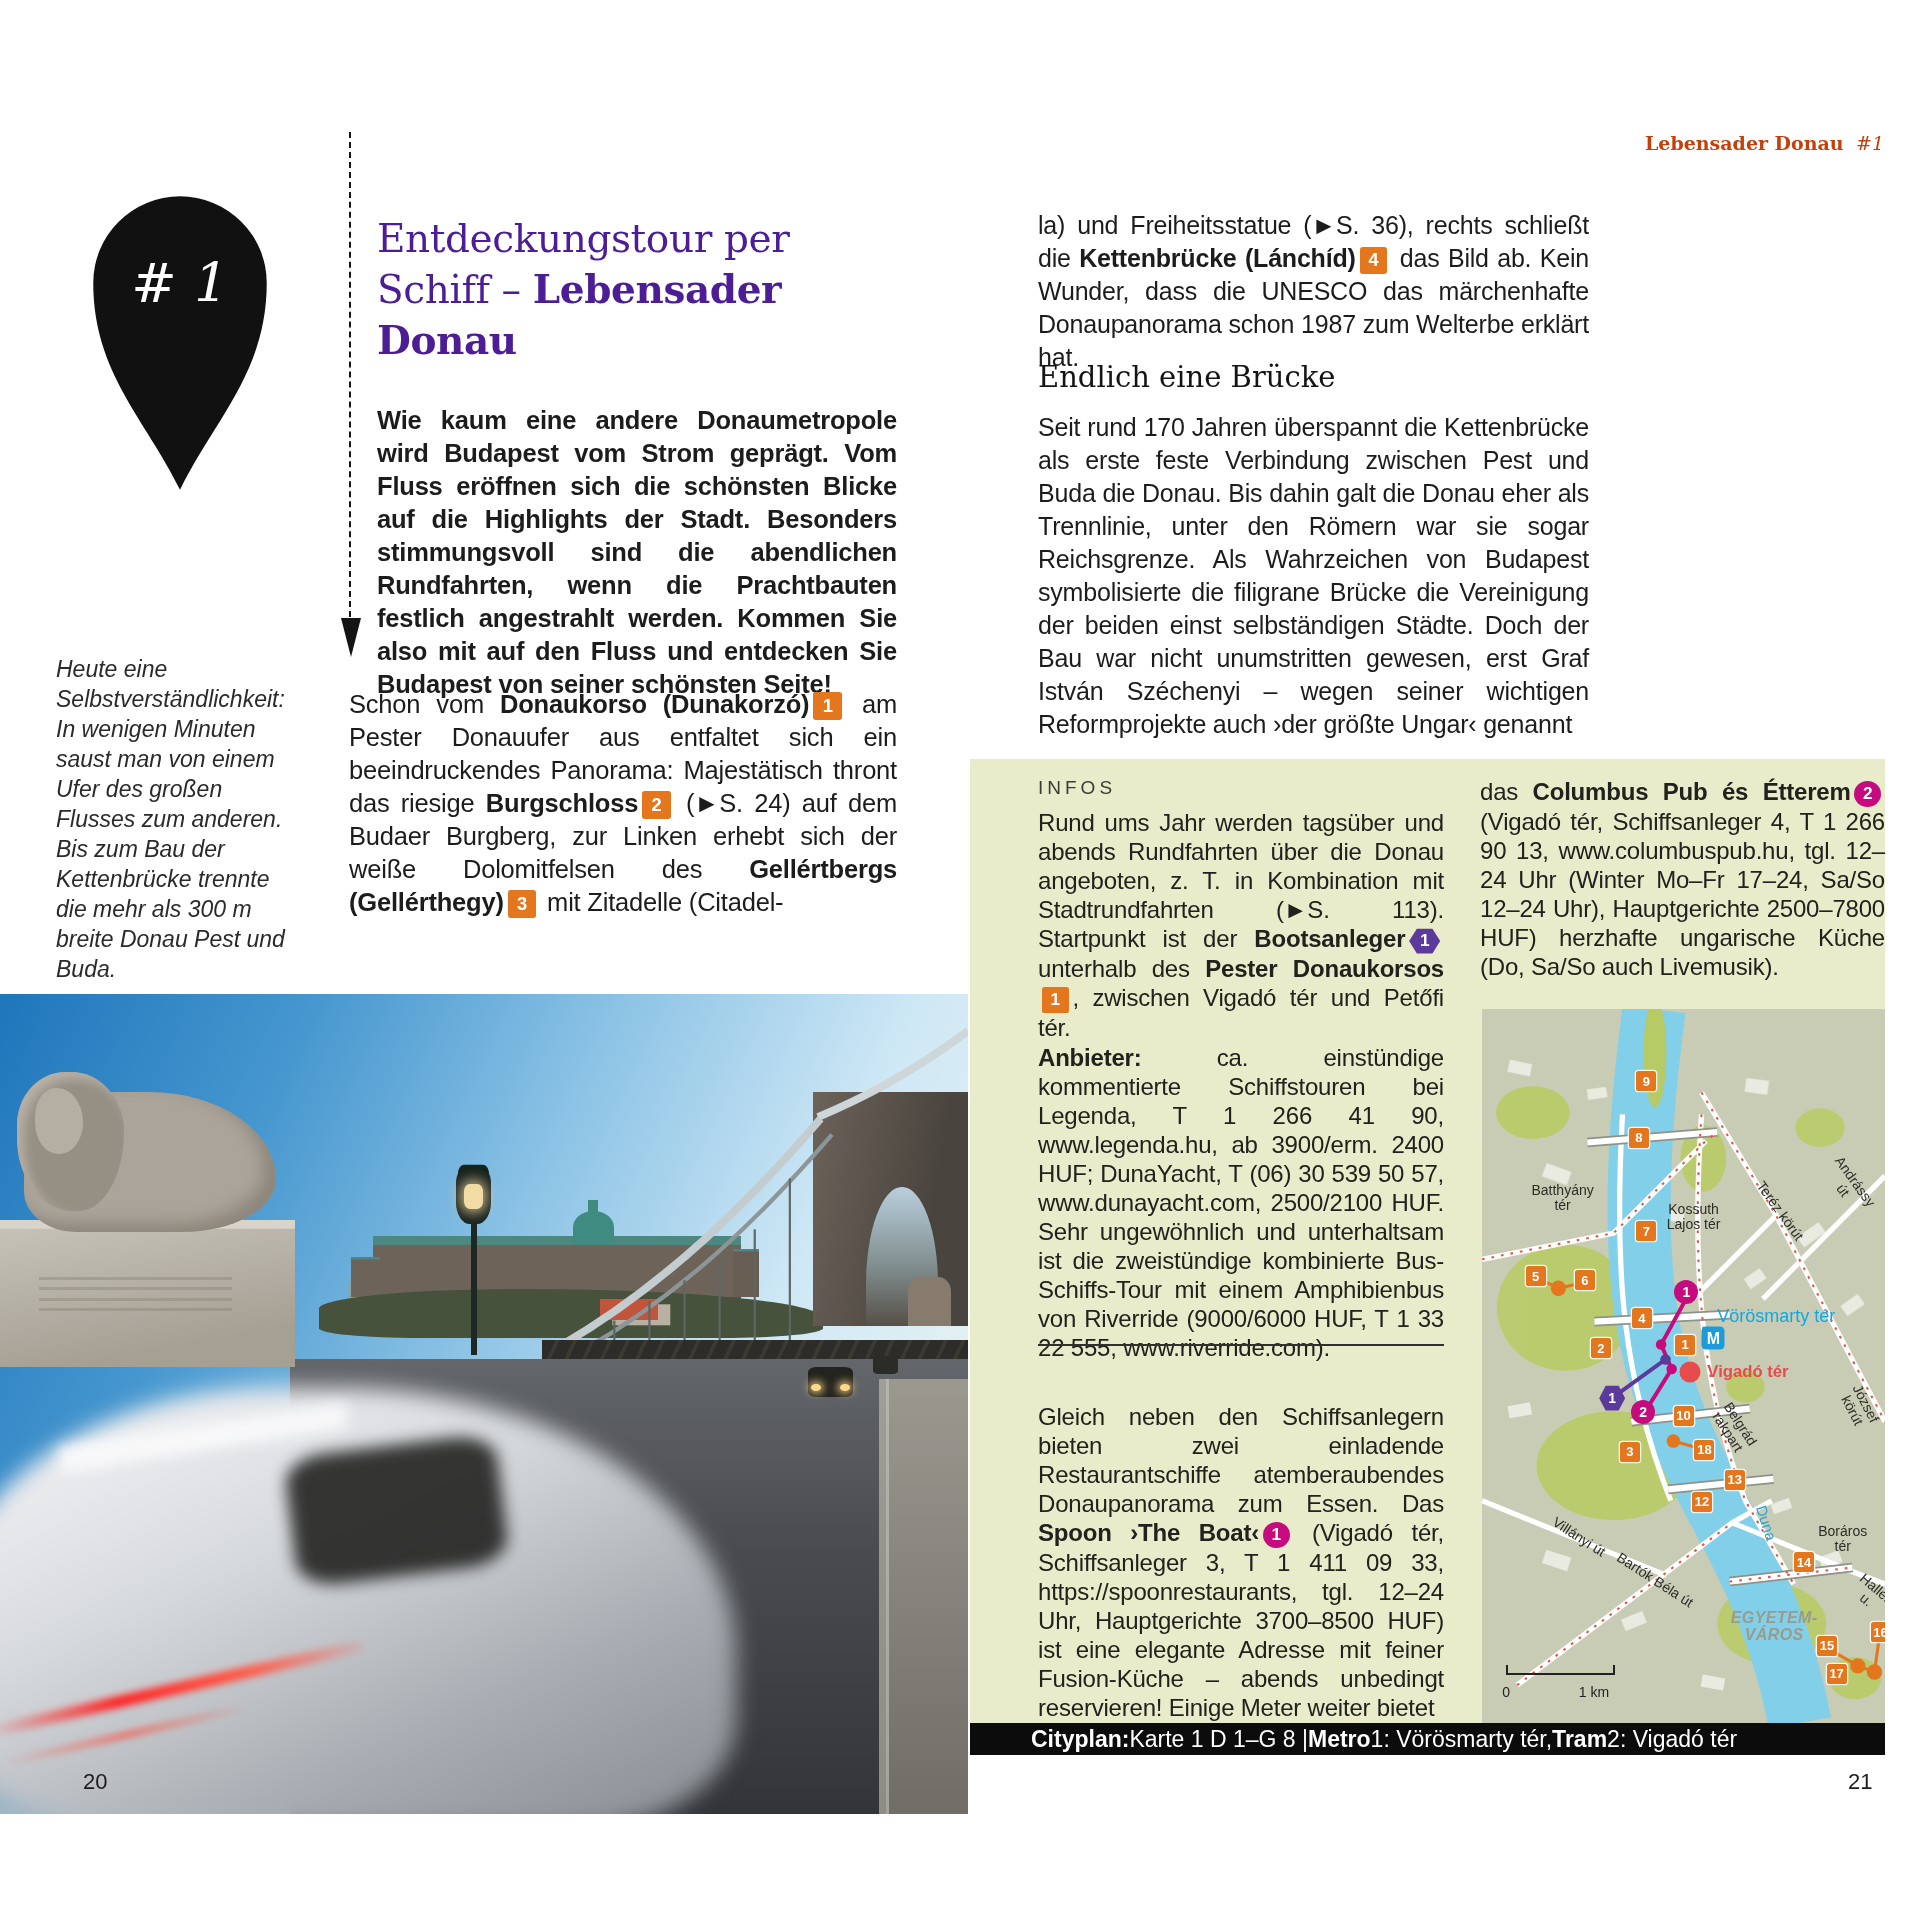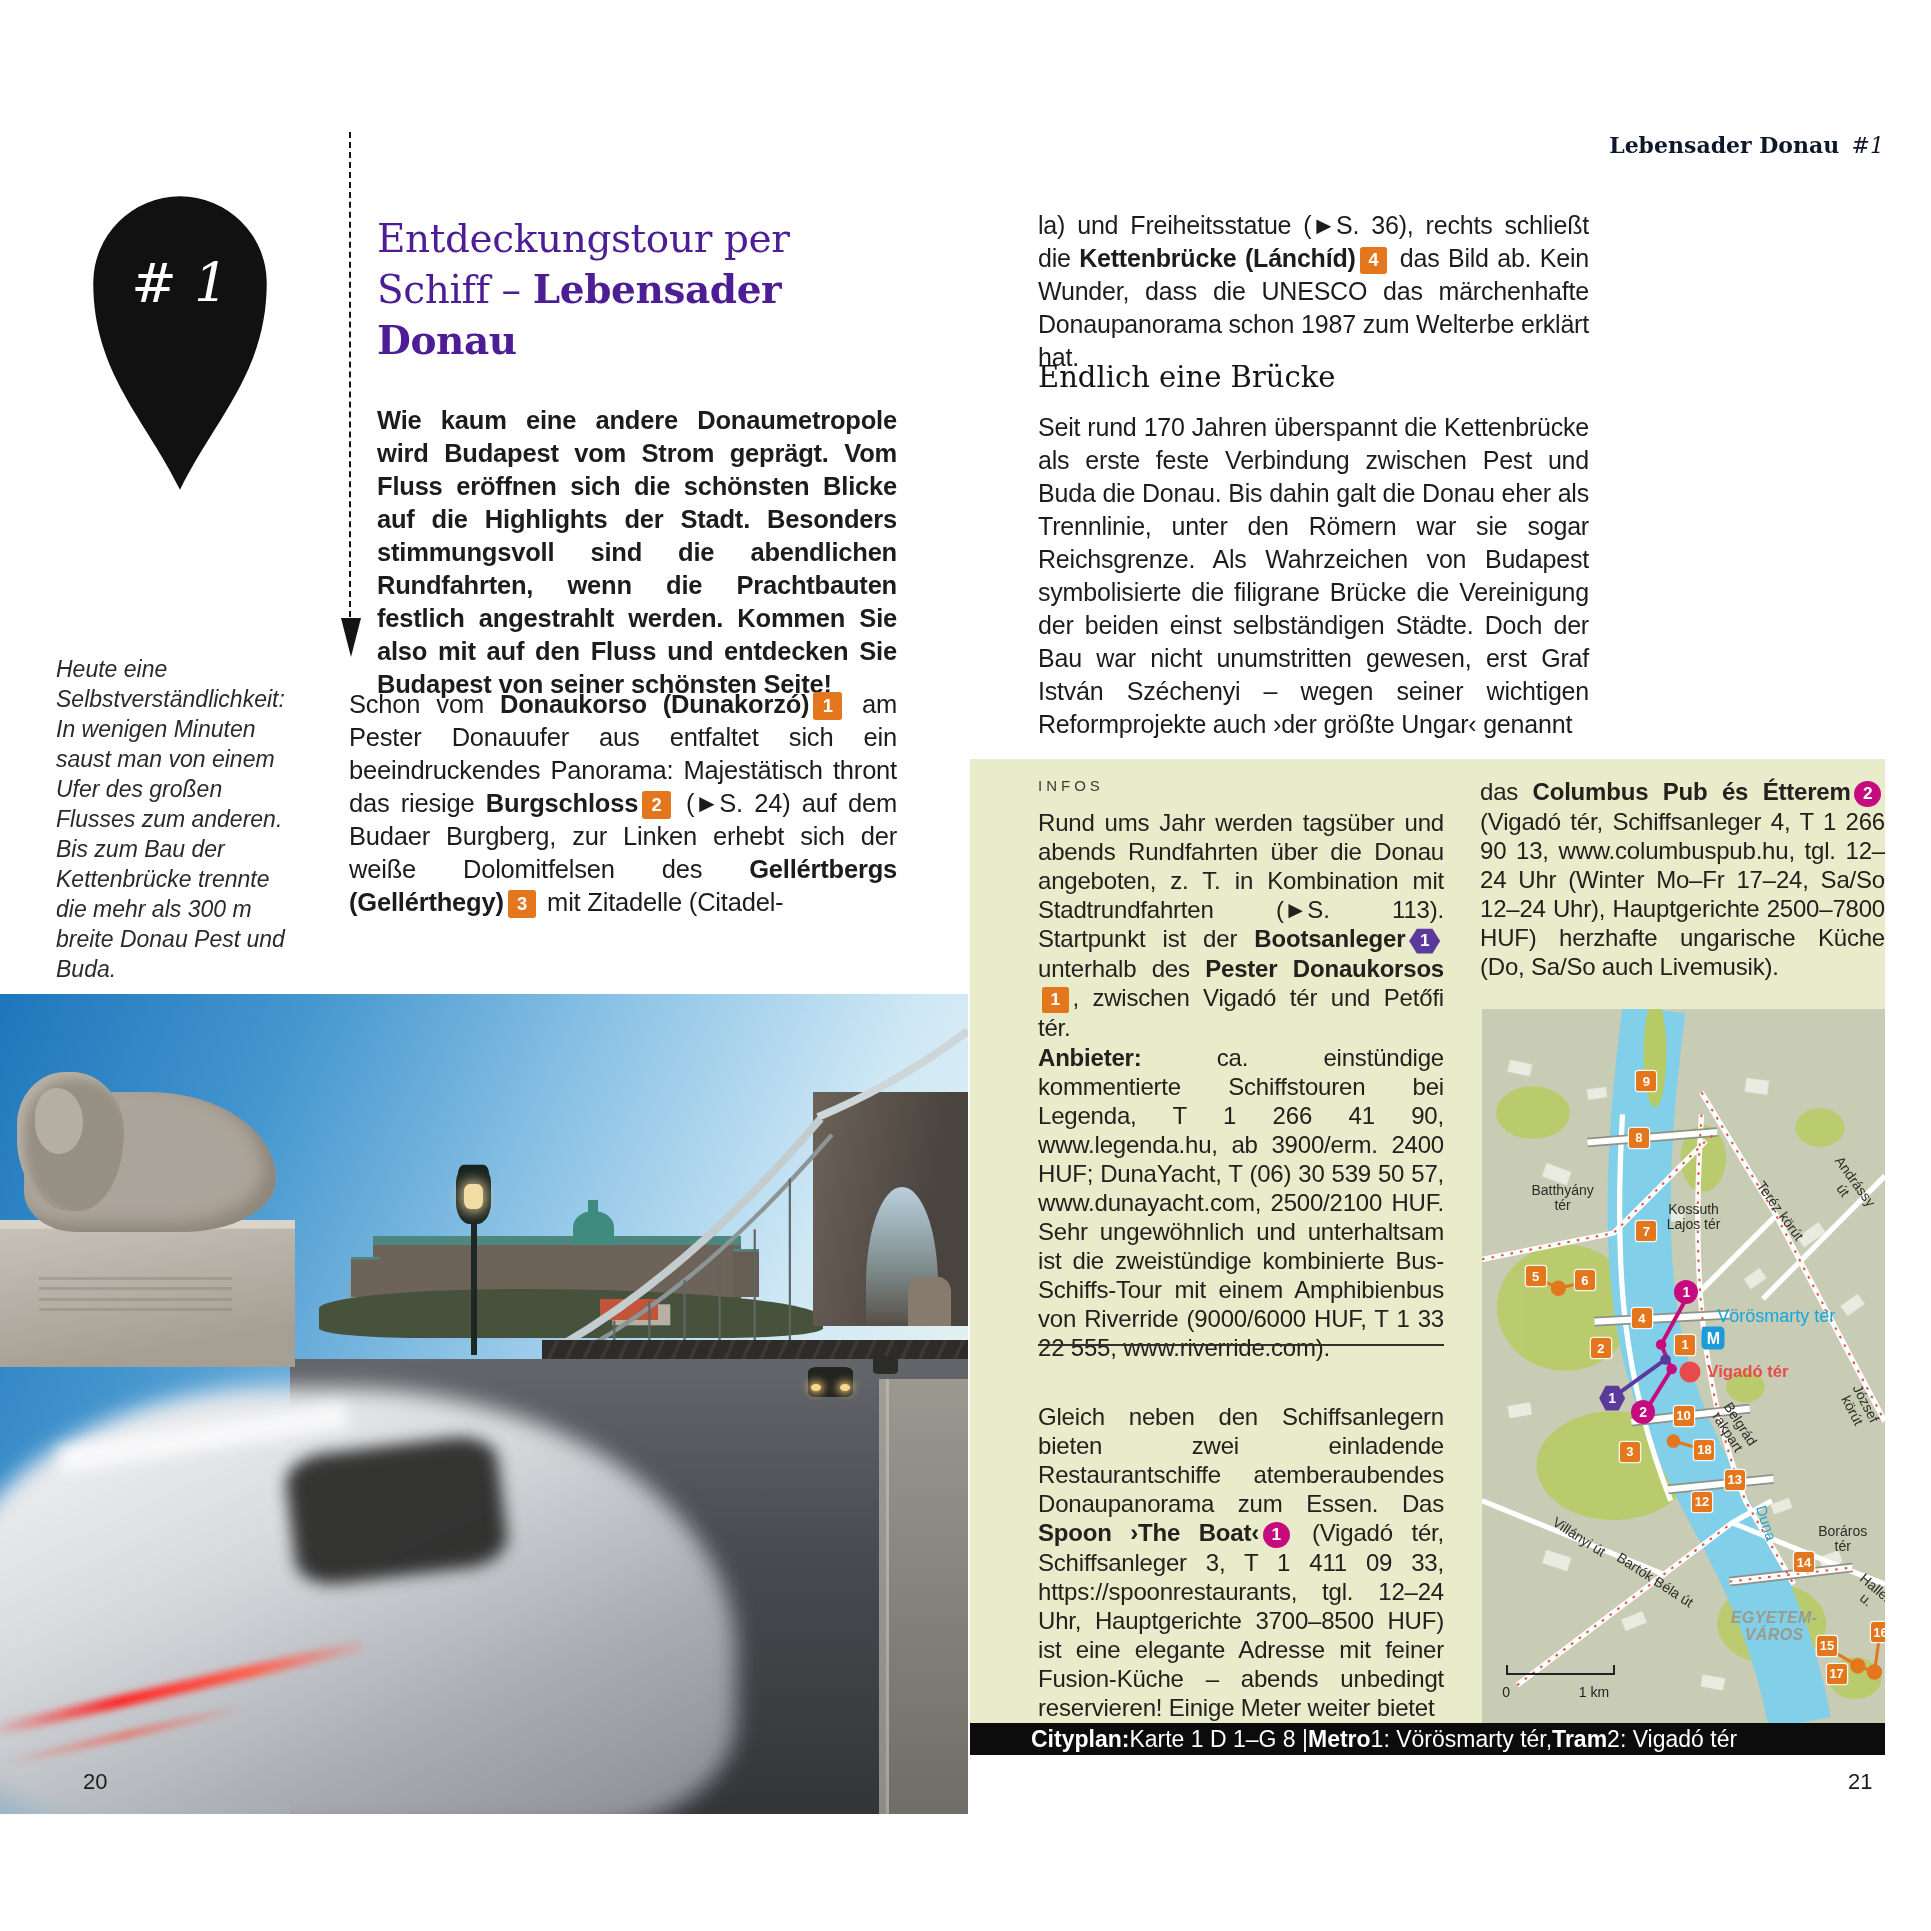--- a/index.html
+++ b/index.html
@@ -86,28 +86,28 @@
   .veh-roofline{position:absolute;left:6%;top:52.5%;width:30%;height:3%;background:#fbfbfc;filter:blur(7px);opacity:.9;
                 transform:rotate(-9deg);}
   .tail-streak{position:absolute;left:-2%;top:84%;width:40%;height:12.3px;filter:blur(3.5px);transform:rotate(-13deg);
      background:linear-gradient(to right,rgba(255,40,40,0),#ff2424 35%,#ff5c4a 70%,rgba(255,90,70,.1));}
   .tail-streak2{position:absolute;left:0%;top:90%;width:26%;height:6.1px;filter:blur(3.5px);transform:rotate(-13deg);
      background:linear-gradient(to right,rgba(255,60,40,0),rgba(255,70,50,.75),rgba(255,90,70,0));}
   .bridgesvg{position:absolute;left:0;top:0;width:100%;height:100%;}
 
   
   .rp-header{left:1041px;top:132px;width:843px;text-align:right;font-family:"DejaVu Serif",serif;
-             font-size:22px;color:#0f172a;}
+             font-size:19px;color:#c2410c;}
   .rp-header .num{font-style:italic;margin-left:12.3px;}
   .col1{left:1038px;top:209px;width:551px;font-size:25px;line-height:33px;text-align:justify;letter-spacing:-0.2px;}
   .sechead{left:1038px;top:360px;width:551px;font-family:"DejaVu Serif",serif;font-size:29px;color:#141414;}
   .col2{left:1038px;top:411px;width:551px;font-size:25px;line-height:33px;text-align:justify;letter-spacing:-0.2px;}
 
   .greenbox{left:970px;top:759px;width:915px;height:996px;background:#e9ecca;}
-  .gb-label{font-size:15px;letter-spacing:4px;color:#3c3c34;}
+  .gb-label{font-size:19px;letter-spacing:4px;color:#3c3c34;}
   .gb-text{font-size:24px;line-height:29px;text-align:justify;color:#21211d;letter-spacing:-0.2px;}
   .gb-col1{left:1038px;width:406px;}
   .gb-col2{left:1480px;width:405px;}
   .gb-rule{left:1038px;top:1344px;width:406px;border-top:2.2px solid #30302c;}
 
   .blackbar{left:970px;top:1723px;width:915px;height:32px;background:#0c0c0c;color:#fff;
             display:flex;align-items:center;padding-left:61px;box-sizing:border-box;font-size:23px;}
 
   
   .map{left:1482px;top:1009px;width:403px;height:714px;background:#c9ccb5;overflow:hidden;}

